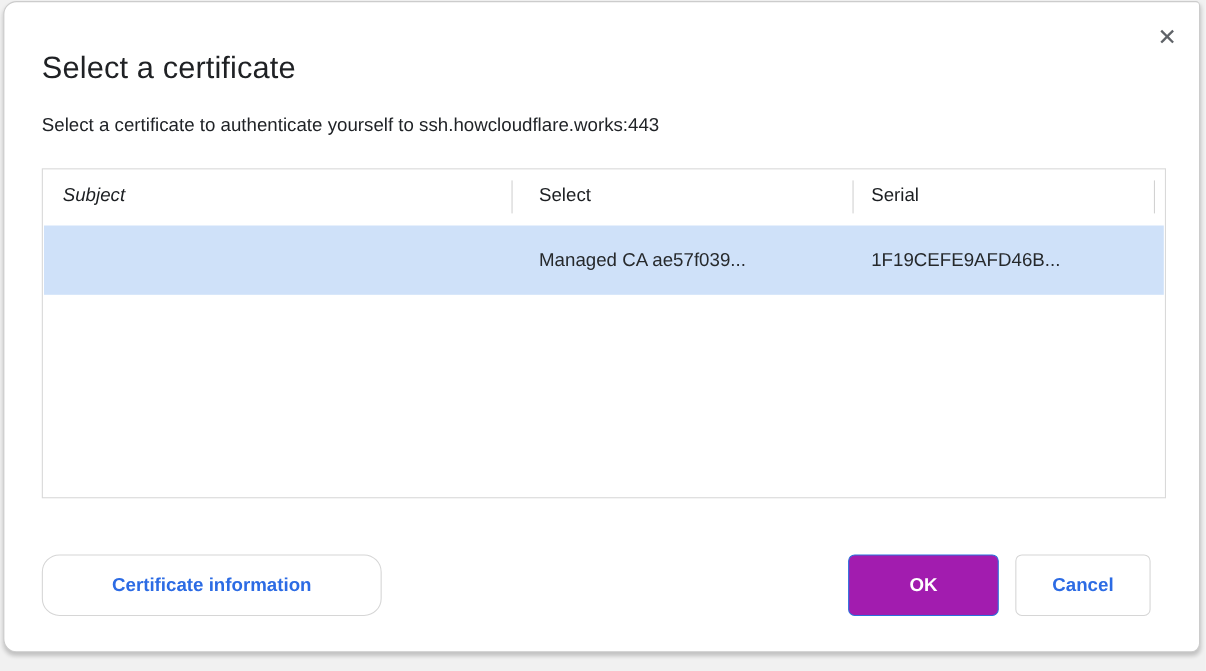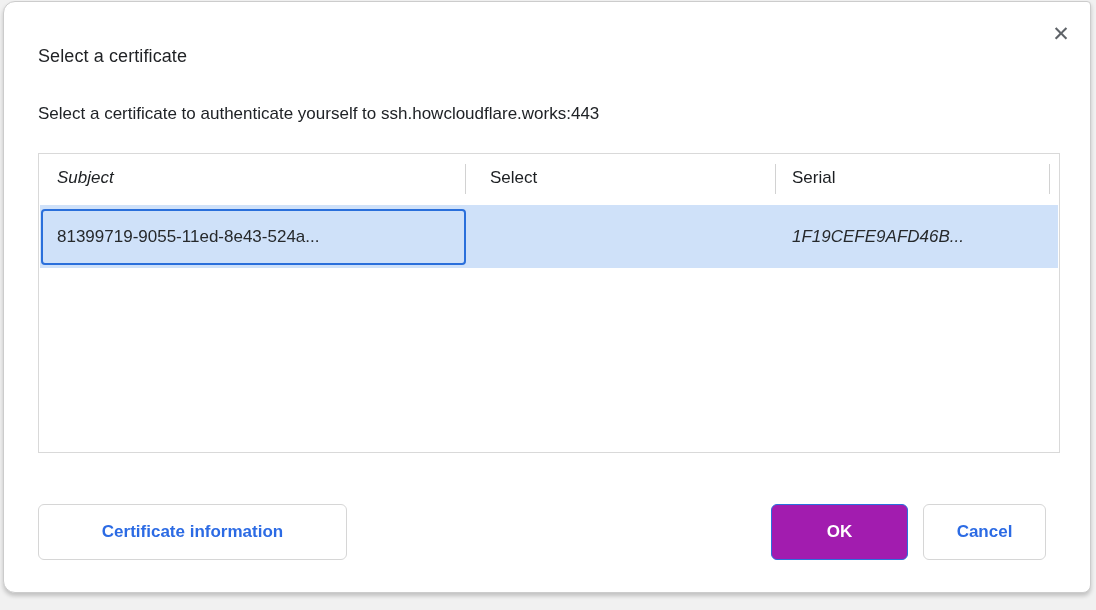--- a/index.html
+++ b/index.html
@@ -17,21 +17,21 @@
     width: 1088px; height: 592px;
     background: #ffffff;
     border: 1px solid #cccccc;
     border-radius: 12px 4px 8px 12px;
     box-shadow: 0 3px 4px rgba(0,0,0,0.20);
   }
 
   .dialog-title {
     position: absolute;
     left: 34px; top: 44px;
-    font-size: 18px;
+    font-size: 28px;
     color: #1f2124;
     letter-spacing: 0.1px;
   }
 
   .dialog-subtitle {
     position: absolute;
     left: 34px; top: 102px;
     font-size: 17px;
     color: #202327;
   }
@@ -101,21 +101,21 @@
     border-radius: 4px;
     background: #cfe1f9;
     display: flex; align-items: center;
     padding-left: 14px;
     font-size: 17px;
     color: #26292c;
     white-space: nowrap;
     overflow: hidden;
   }
   .cell-text.issuer { left: 450px; }
-  .cell-text.serial { left: 752px; font-style: italic; }
+  .cell-text.serial { left: 752px; }
 
   .btn {
     position: absolute;
     top: 502px; height: 56px;
     border-radius: 6px;
     font-family: "Liberation Sans", sans-serif;
     font-size: 17px;
     font-weight: 700;
     display: flex; align-items: center; justify-content: center;
     cursor: pointer;
@@ -123,21 +123,21 @@
   .btn.secondary {
     background: #ffffff;
     border: 1px solid #d6d6d6;
     color: #2c6be4;
   }
   .btn.primary {
     background: #a21caf;
     border: 1px solid #2b70dd;
     color: #ffffff;
   }
-  .btn-cert-info { left: 34px;  width: 309px; }
+  .btn-cert-info { left: 34px;  width: 309px; border-radius: 16px; }
   .btn-ok        { left: 767px; width: 137px; }
   .btn-cancel    { left: 919px; width: 123px; }
 </style>
 </head>
 <body>
 
 <div class="stage">
   <div class="dialog">
 
     <div class="dialog-title">Select a certificate</div>
@@ -153,21 +153,21 @@
       <div class="cert-table-header">
         <span class="col-label subject">Subject</span>
         <span class="col-divider d1"></span>
         <span class="col-label issuer">Select</span>
         <span class="col-divider d2"></span>
         <span class="col-label serial">Serial</span>
         <span class="col-divider d3"></span>
       </div>
 
       <div class="cert-row">
-        <div class="cell-subject-box">81399719-9055-11ed-8e43-524a...</div>
+        <div class="cell-text issuer">Managed CA ae57f039...</div>
         <div class="cell-text serial">1F19CEFE9AFD46B...</div>
       </div>
 
     </div>
 
     <button class="btn secondary btn-cert-info">Certificate information</button>
 
     <button class="btn primary btn-ok">OK</button>
 
     <button class="btn secondary btn-cancel">Cancel</button>

